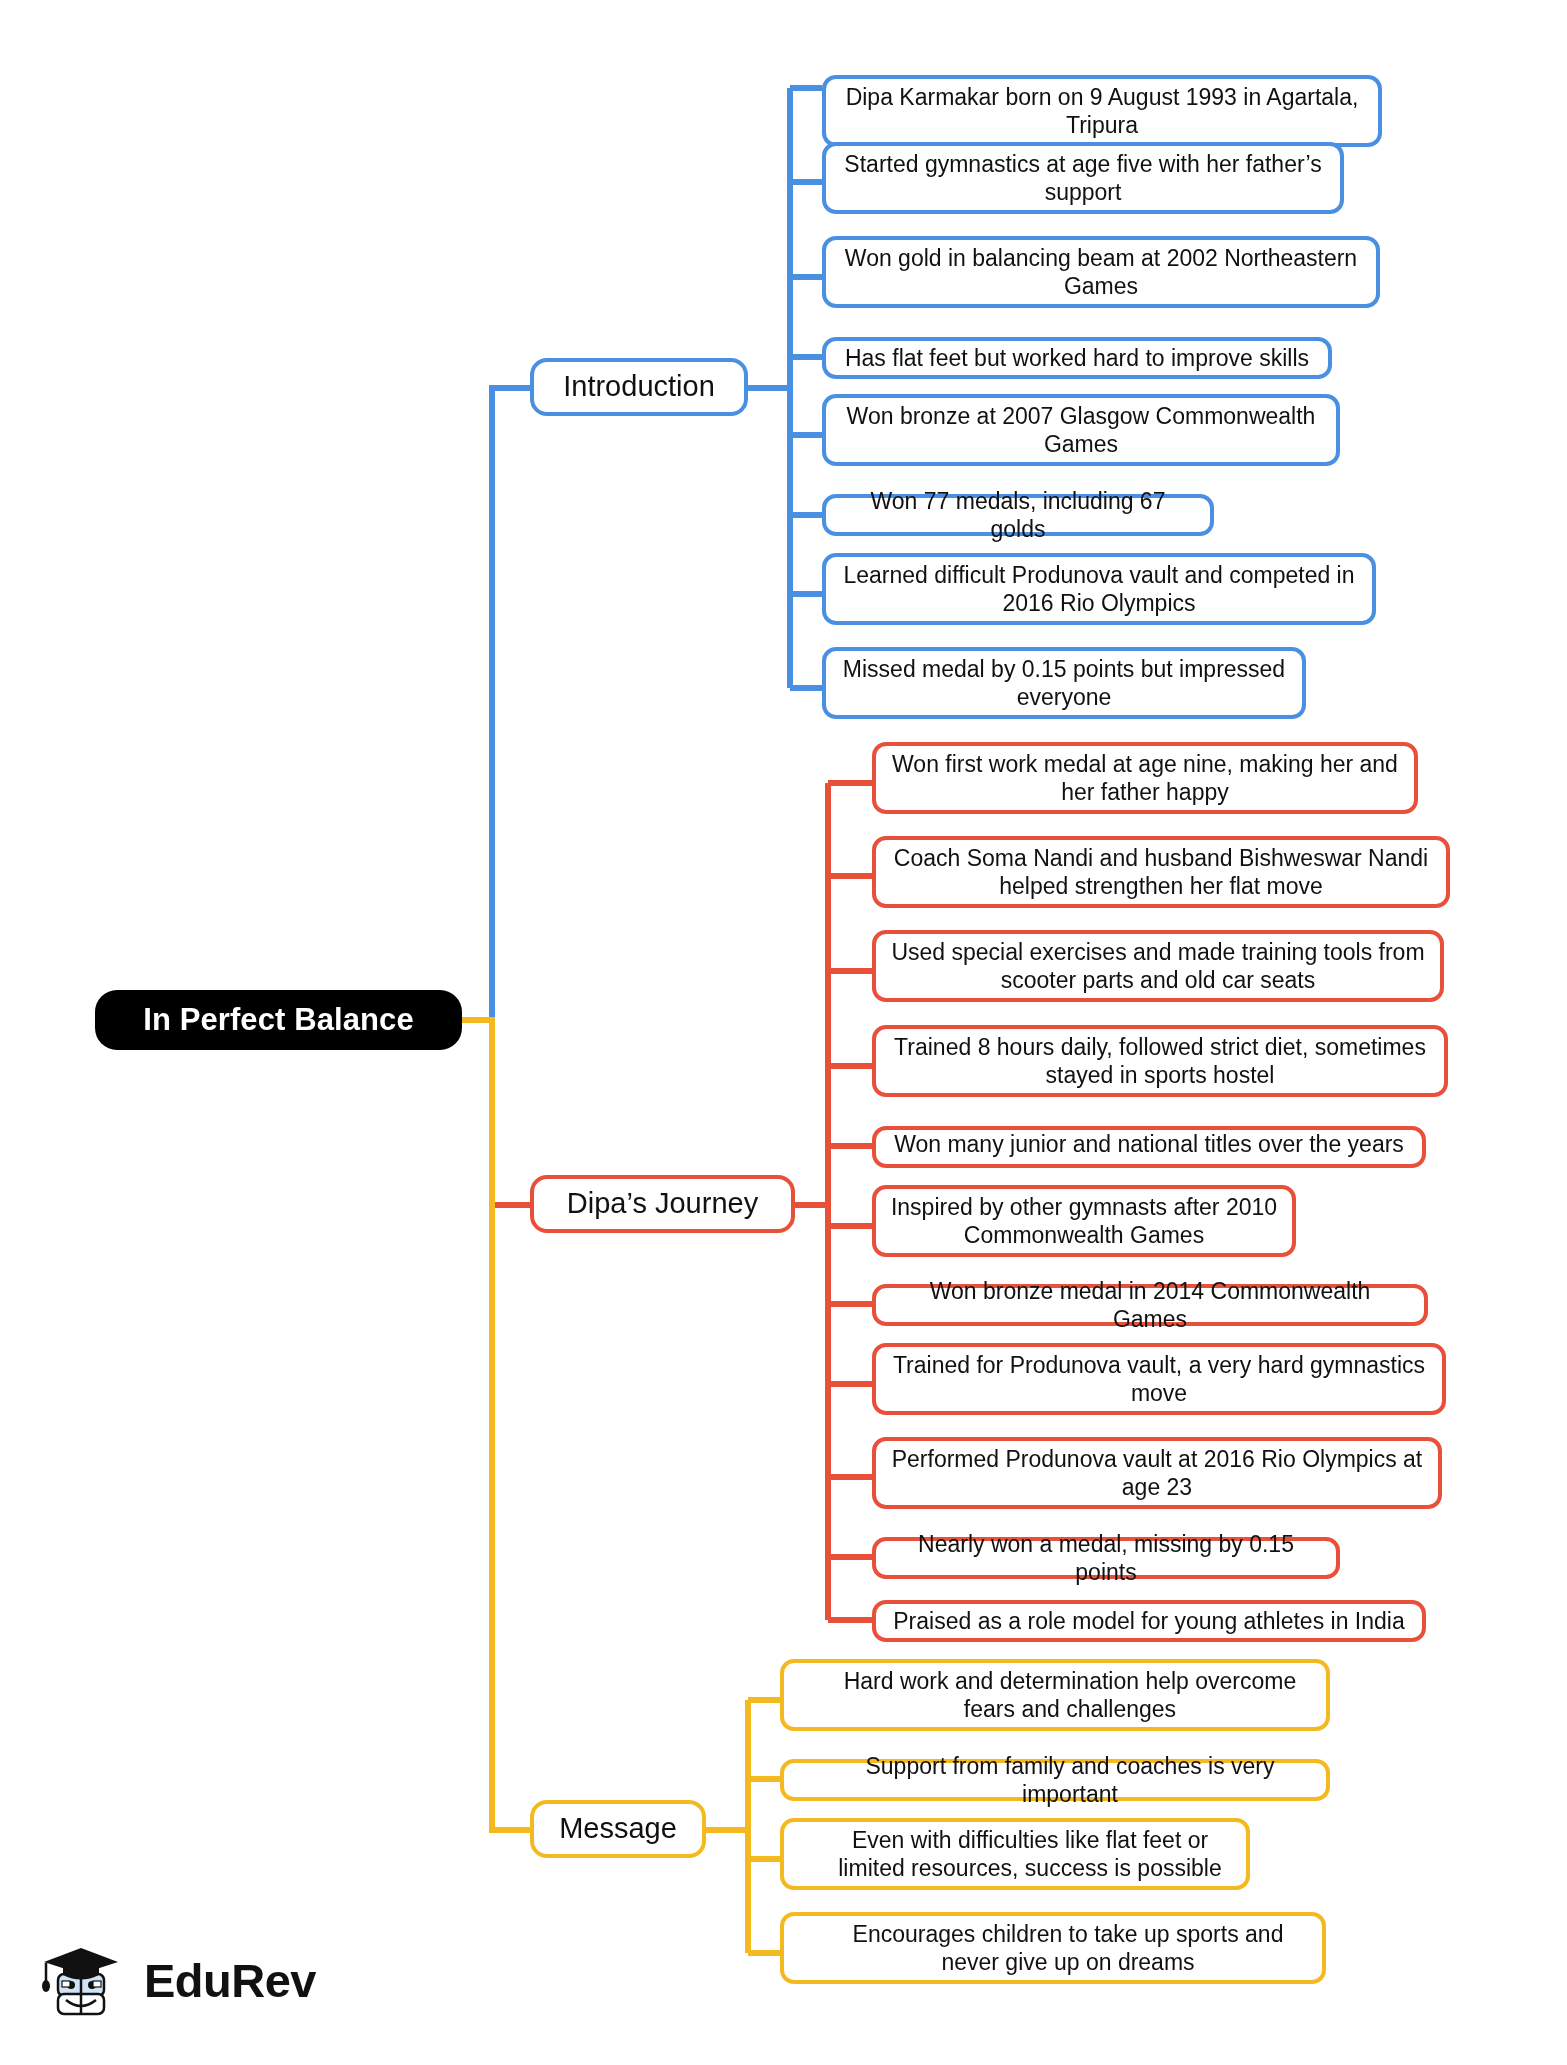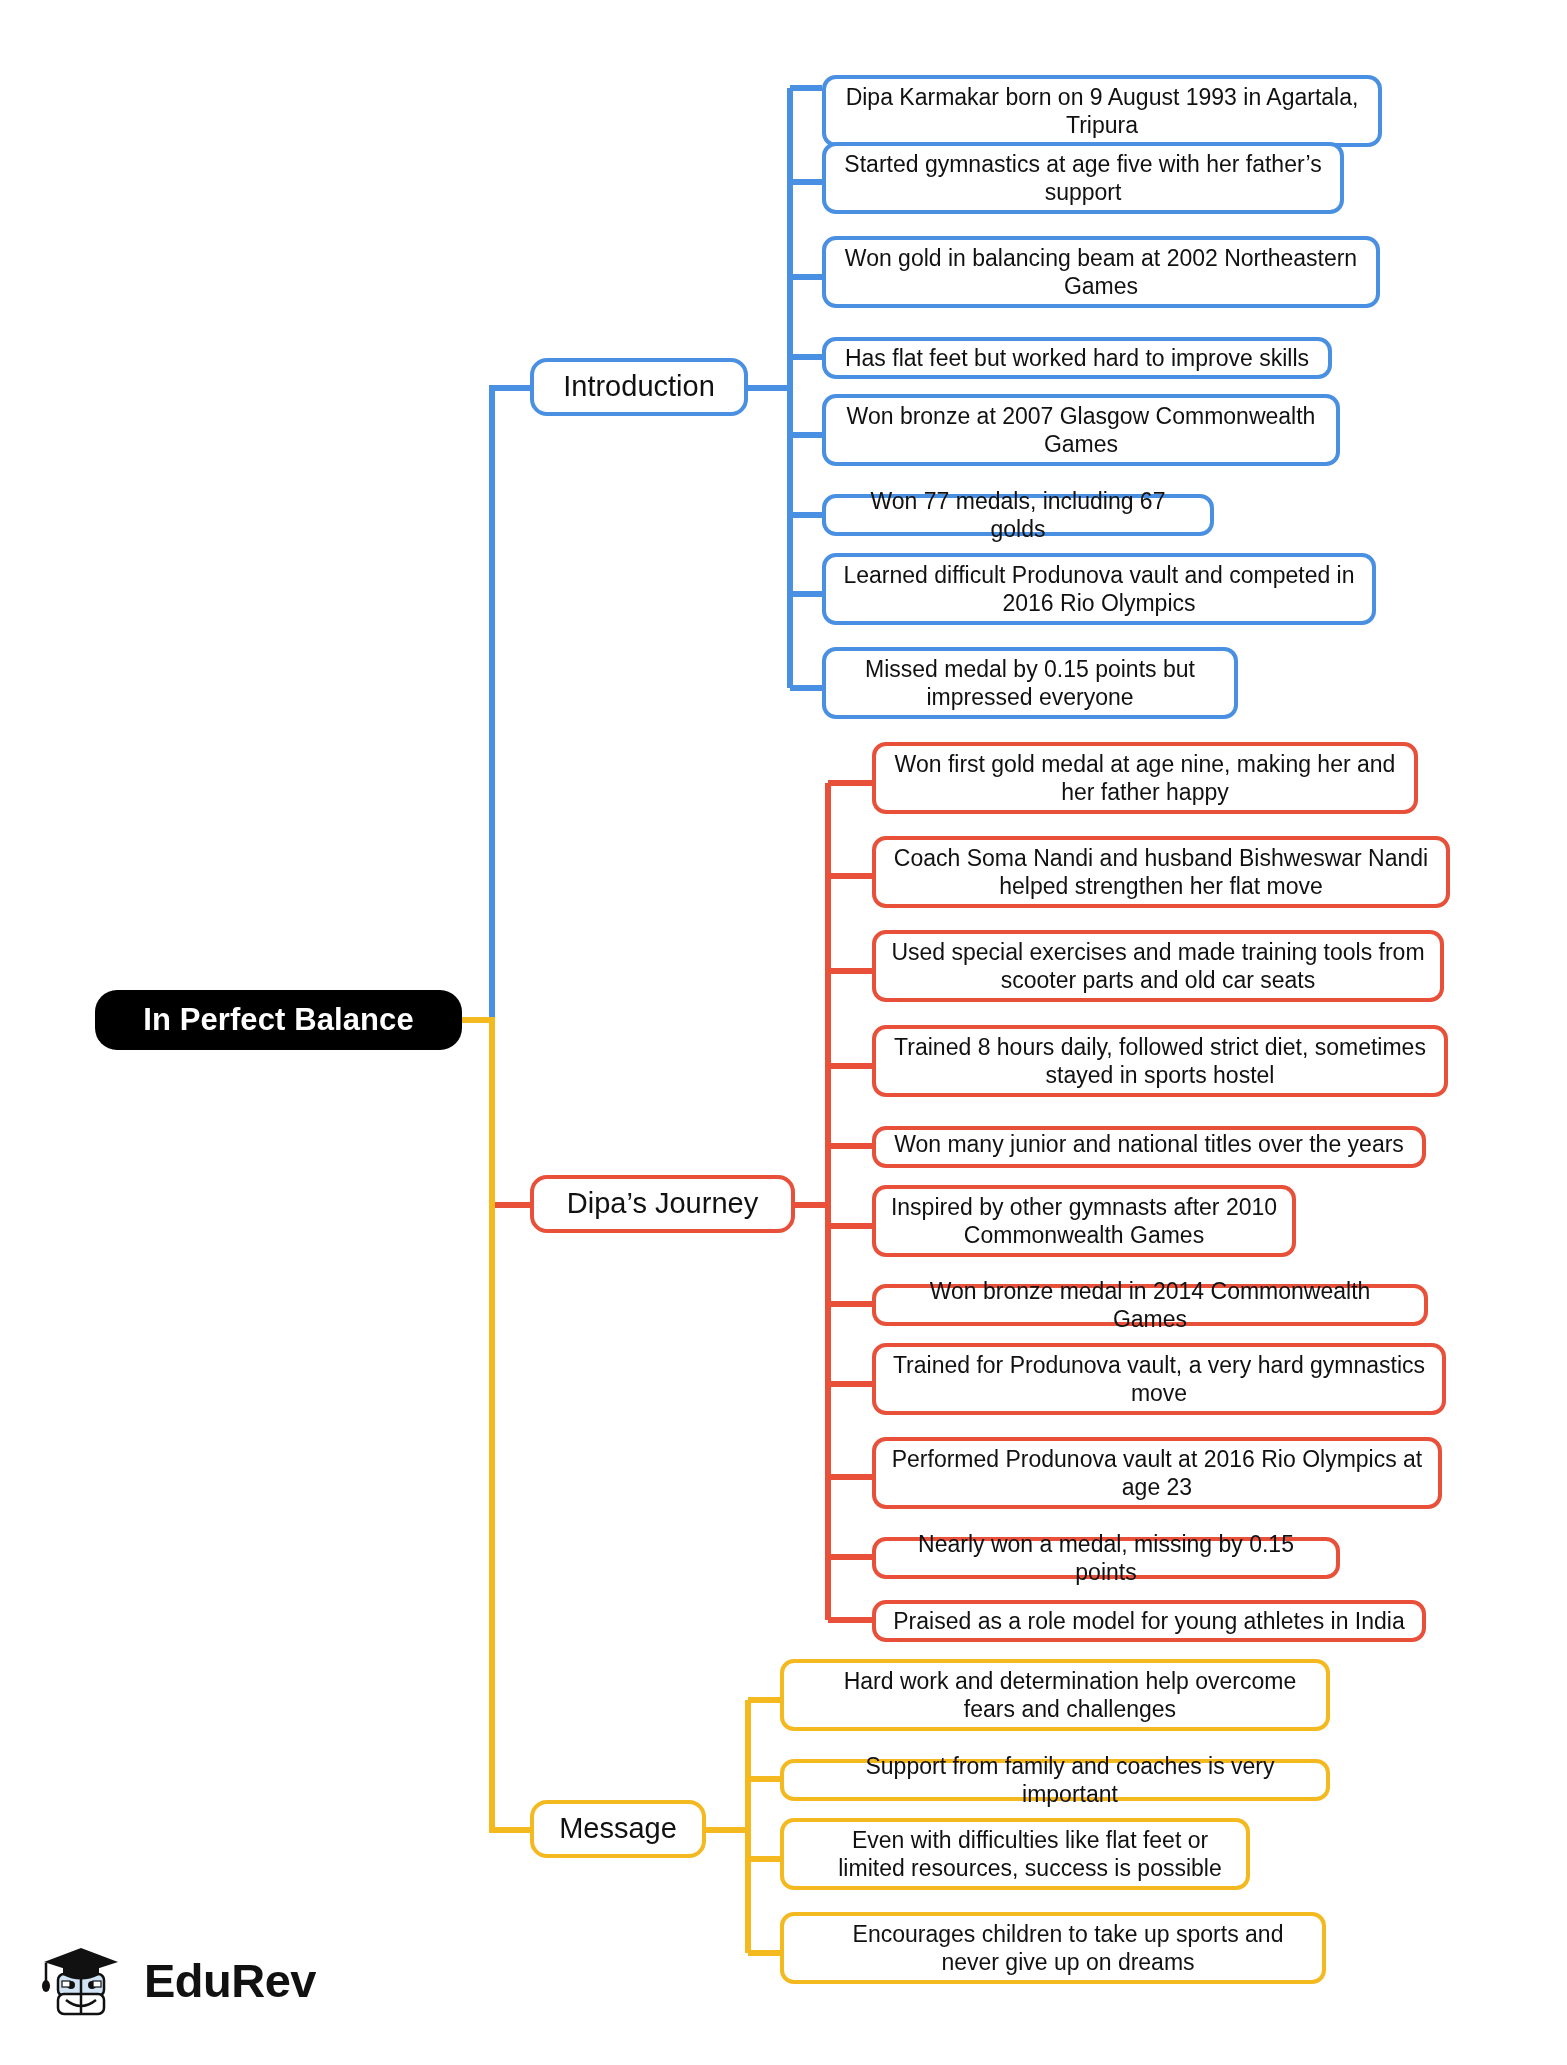--- a/index.html
+++ b/index.html
@@ -155,30 +155,30 @@
   </div>
   <div class="node leaf blue" style="left:822px; top:394px; width:518px; height:72px;">
     <span>Won bronze at 2007 Glasgow Commonwealth Games</span>
   </div>
   <div class="node leaf blue" style="left:822px; top:494px; width:392px; height:42px;">
     <span>Won 77 medals, including 67 golds</span>
   </div>
   <div class="node leaf blue" style="left:822px; top:553px; width:554px; height:72px;">
     <span>Learned difficult Produnova vault and competed in 2016 Rio Olympics</span>
   </div>
-  <div class="node leaf blue" style="left:822px; top:647px; width:416px; height:72px;">
+  <div class="node leaf blue" style="left:822px; top:647px; width:484px; height:72px;">
     <span>Missed medal by 0.15 points but impressed everyone</span>
   </div>
 
   <div class="node branch red" style="left:530px; top:1175px; width:265px; height:58px;">
     <span>Dipa’s Journey</span>
   </div>
 
   <div class="node leaf red" style="left:872px; top:742px; width:546px; height:72px;">
-    <span>Won first gold medal at age nine, making her and her father happy</span>
+    <span>Won first work medal at age nine, making her and her father happy</span>
   </div>
   <div class="node leaf red" style="left:872px; top:836px; width:578px; height:72px;">
     <span>Coach Soma Nandi and husband Bishweswar Nandi helped strengthen her flat move</span>
   </div>
   <div class="node leaf red" style="left:872px; top:930px; width:572px; height:72px;">
     <span>Used special exercises and made training tools from scooter parts and old car seats</span>
   </div>
   <div class="node leaf red" style="left:872px; top:1025px; width:576px; height:72px;">
     <span>Trained 8 hours daily, followed strict diet, sometimes stayed in sports hostel</span>
   </div>

